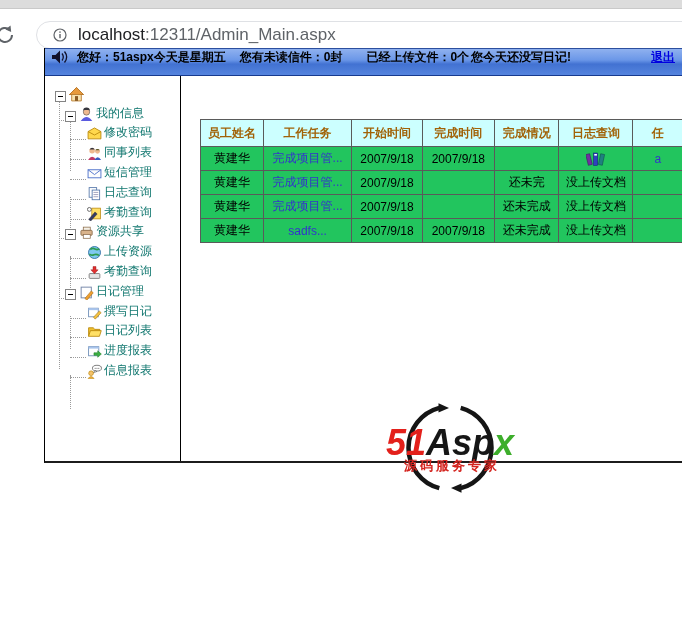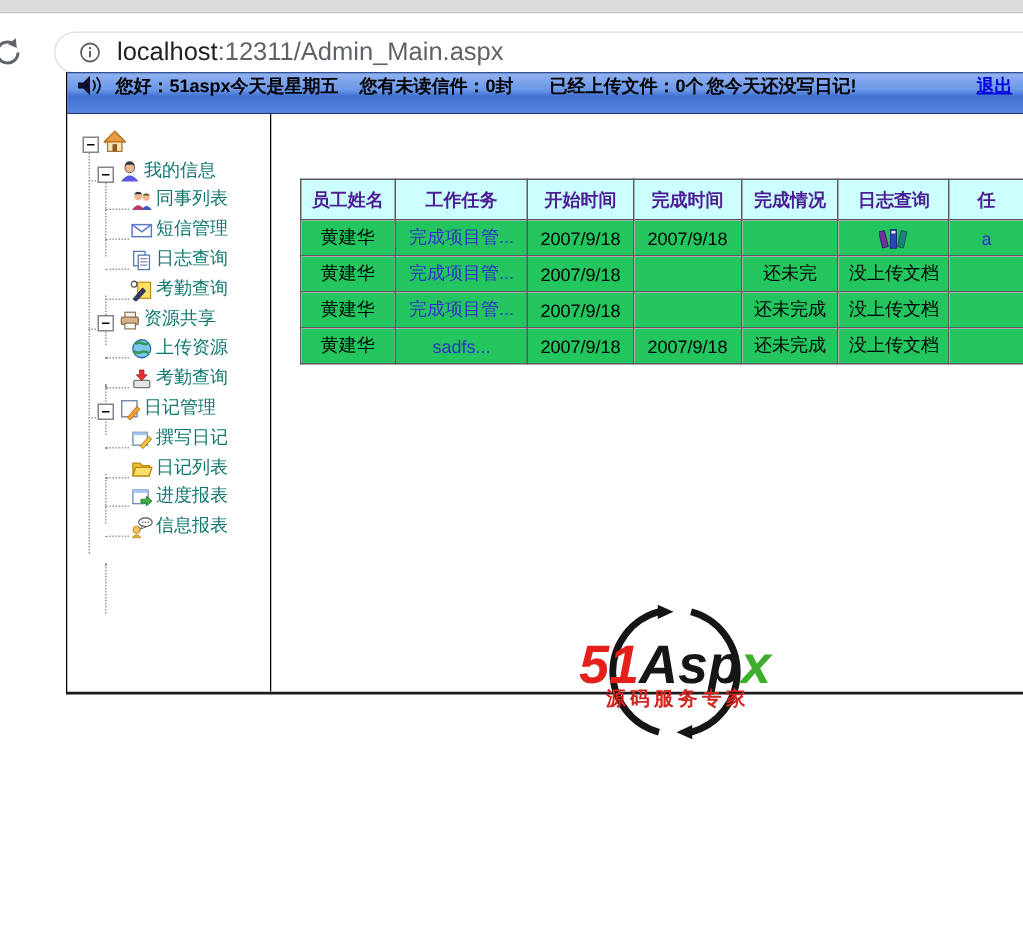--- a/index.html
+++ b/index.html
@@ -33,21 +33,21 @@
   .exp::after{content:"";position:absolute;left:2px;right:2px;top:4px;height:1px;background:#000;}
   .stub{height:1px;border-top:1px dotted #9a9a9a;flex:none;}
   .stub.s1{width:5px;margin-right:1px;}
   .stub.s2{width:16px;margin-right:1px;}
   .ticon{width:15px;height:15px;flex:none;}
   .ul{}
   
   #main{flex:1;position:relative;overflow:hidden;background:#fff;}
   #tasktable{position:absolute;left:19px;top:43px;border-collapse:collapse;table-layout:fixed;font-size:12px;}
   #tasktable th,#tasktable td{border:1px solid #5a5a5a;text-align:center;padding:0 2px;overflow:hidden;white-space:nowrap;}
-  #tasktable th{background:#ccffff;color:#4c1d95;font-weight:bold;height:26px;font-family:Liberation Serif, serif;}
+  #tasktable th{background:#ccffff;color:#a16207;font-weight:bold;height:26px;font-family:Liberation Serif, serif;}
   #tasktable td{background:#22c55e;color:#000;height:23px;}
   .tlink{color:#3333cc;cursor:pointer;}
   
   #logo{left:404px;top:402px;width:92px;height:92px;z-index:5;}
   #logo .brand{position:absolute;left:-20px;top:23px;width:132px;text-align:center;
     font-size:36px;font-weight:bold;font-style:italic;letter-spacing:0;line-height:1;}
   #logo .brand .r{color:#e3201b;} #logo .brand .k{color:#161616;} #logo .brand .g{color:#3dae2b;}
   #logo .tag{position:absolute;left:0;top:55px;width:92px;text-align:center;color:#d42520;
     font-size:13px;font-weight:bold;letter-spacing:3px;white-space:nowrap;}
 </style>
@@ -108,20 +108,28 @@
         <span class="stub s1"></span>
           <span class="exp"></span>
         <svg class="ticon" viewBox="0 0 14 14">
           <circle cx="7" cy="4.6" r="3" fill="#eeb98f" stroke="#444" stroke-width="0.5"></circle>
           <path d="M3.9 3.6 a3.1 3.1 0 0 1 6.2 0 l-1 -0.9 -4.2 0 z" fill="#35353d"></path>
           <path d="M1.6 13 q5.4 -7.2 10.8 0 z" fill="#5a5adf"></path>
         </svg>
         <span class="lbl">我的信息</span>
       </div>
 
+      <div class="trow l2">
+        <span class="stub s2"></span>
+        <svg class="ticon" viewBox="0 0 14 14">
+          <path d="M1 5.2 L7 1.8 L13 5.2 L13 12 L1 12 z" fill="#ffd84d" stroke="#b8860b" stroke-width="0.8"></path>
+          <path d="M1 5.2 L7 8.4 L13 5.2" fill="none" stroke="#b8860b" stroke-width="0.8"></path>
+        </svg>
+        <span class="lbl">修改密码</span>
+      </div>
 
       <div class="trow l2">
         <span class="stub s2"></span>
         <svg class="ticon" viewBox="0 0 14 14">
           <circle cx="4.8" cy="4.4" r="2.6" fill="#eeb98f"></circle>
           <path d="M2.4 3.2 a2.7 2.7 0 0 1 4.8 0 z" fill="#35353d"></path>
           <circle cx="9.8" cy="5" r="2.3" fill="#eeb98f"></circle>
           <path d="M7.7 4 a2.4 2.4 0 0 1 4.2 0 z" fill="#552"></path>
           <path d="M1 13 q3.8 -5.8 7.6 0 z" fill="#c03a66"></path>
           <path d="M6.8 13 q3.2 -4.8 6.4 0 z" fill="#3a5ac0"></path>

